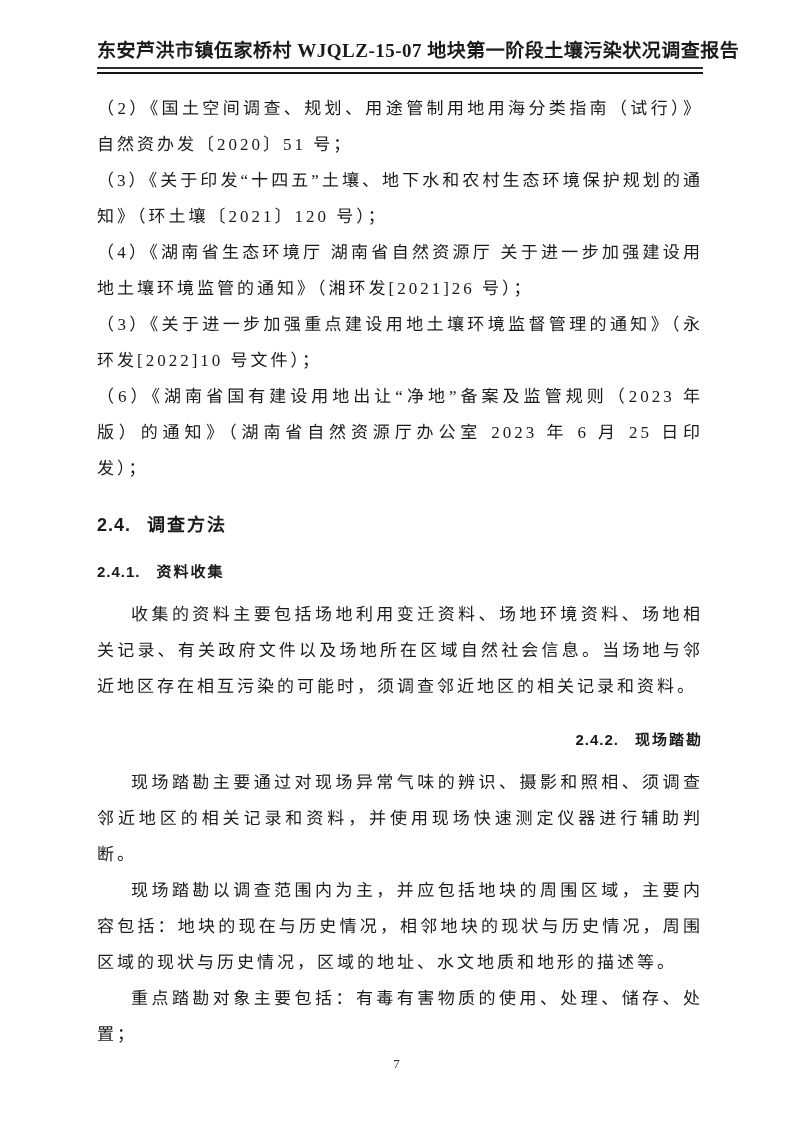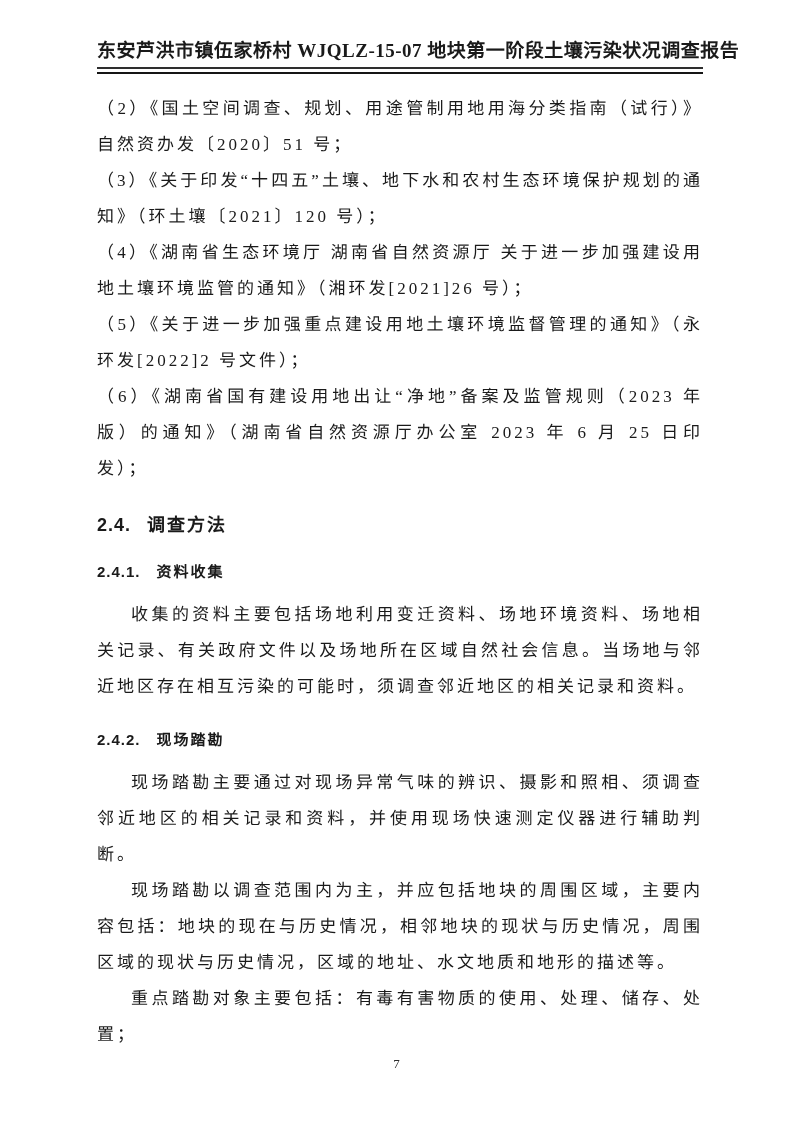--- a/index.html
+++ b/index.html
@@ -58,20 +58,21 @@
   .h3 {
     margin: 20px 0 12px 0;
     font-family: Liberation Sans, sans-serif;
     font-weight: bold;
     font-size: 15px;
     line-height: 26px;
     letter-spacing: 2px;
   }
   .h3-second {
     margin-top: 22px;
+    text-align: right;
   }
   .sec-num {
     margin-right: 16px;
     letter-spacing: 1px;
     margin-top: 41px;
   }
   .page-footer {
     position: absolute;
     left: 0;
     right: 0;
@@ -92,21 +93,21 @@
   </header>
 
   <main class="content">
 
     <p class="body-text">（2）《国土空间调查、规划、用途管制用地用海分类指南（试行）》自然资办发〔2020〕51 号；</p>
 
     <p class="body-text">（3）《关于印发“十四五”土壤、地下水和农村生态环境保护规划的通知》（环土壤〔2021〕120 号）；</p>
 
     <p class="body-text">（4）《湖南省生态环境厅 湖南省自然资源厅 关于进一步加强建设用地土壤环境监管的通知》（湘环发[2021]26 号）；</p>
 
-    <p class="body-text">（5）《关于进一步加强重点建设用地土壤环境监督管理的通知》（永环发[2022]2 号文件）；</p>
+    <p class="body-text">（3）《关于进一步加强重点建设用地土壤环境监督管理的通知》（永环发[2022]10 号文件）；</p>
 
     <p class="body-text">（6）《湖南省国有建设用地出让“净地”备案及监管规则（2023 年版）的通知》（湖南省自然资源厅办公室 2023 年 6 月 25 日印发）；</p>
 
 
     <h2 class="h2">
       <span class="sec-num">2.4.</span><span class="sec-title">调查方法</span>
     </h2>
 
     <h3 class="h3">
       <span class="sec-num">2.4.1.</span><span class="sec-title">资料收集</span>

